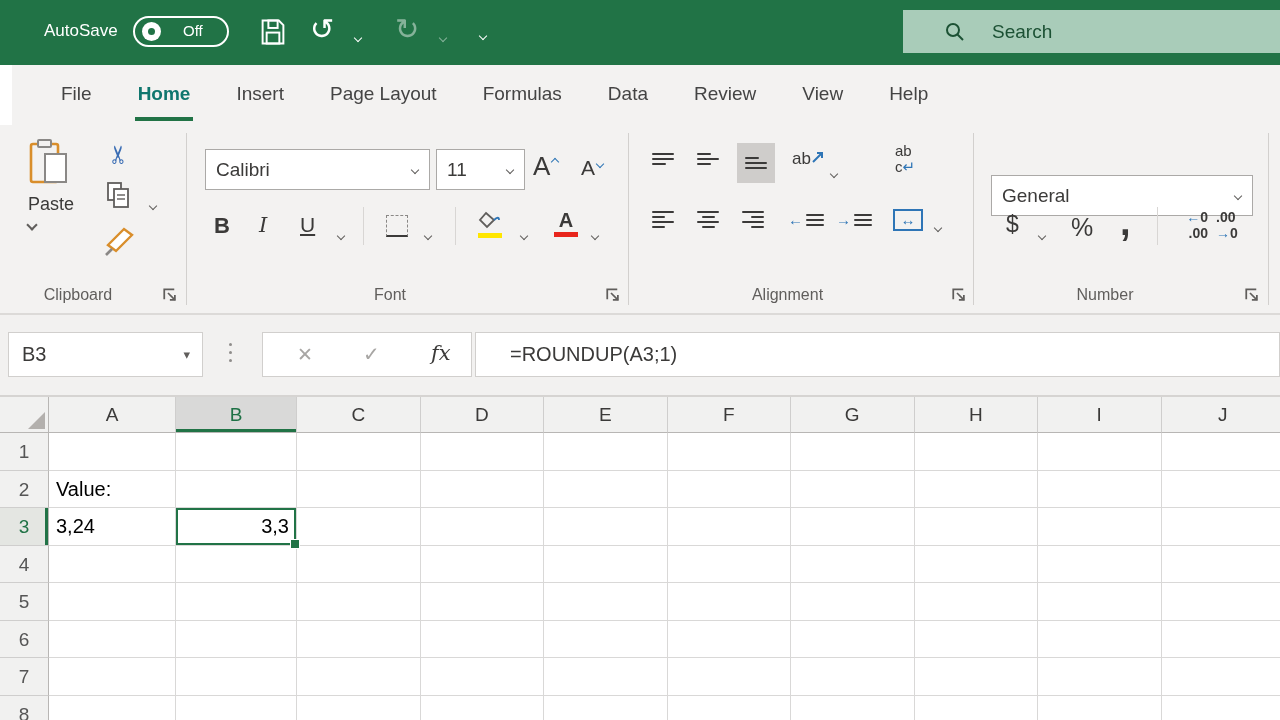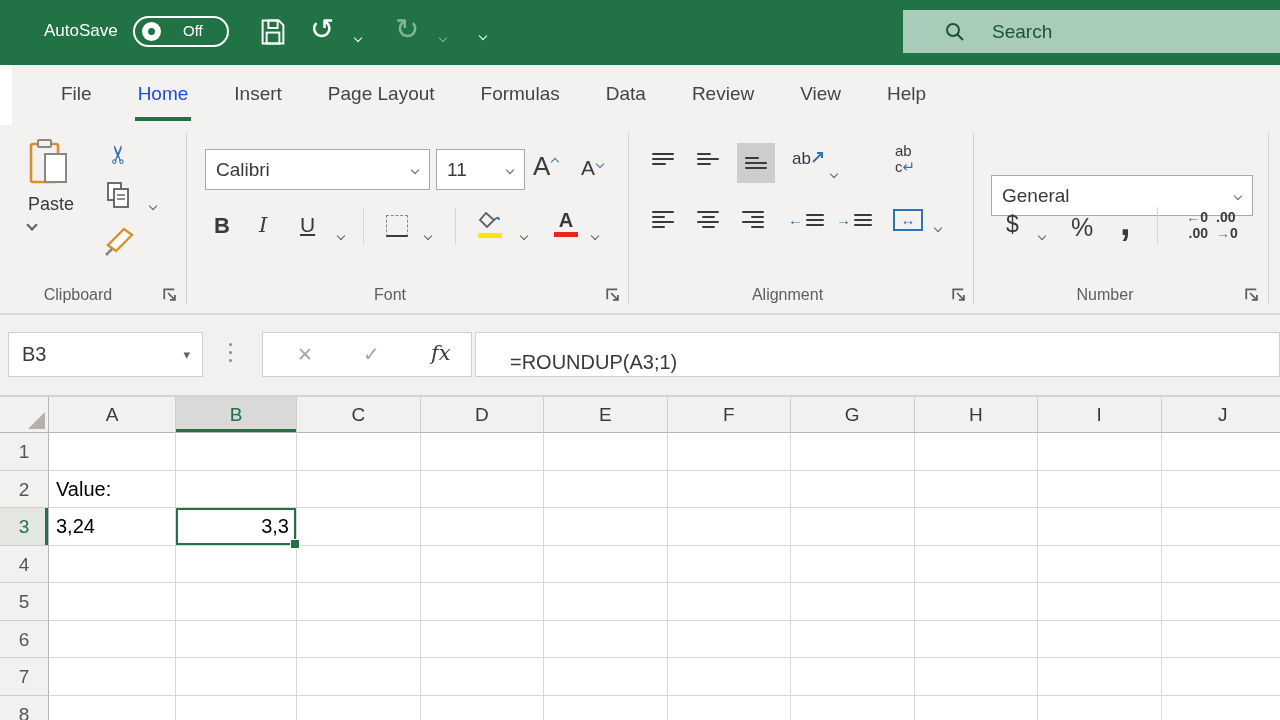--- a/index.html
+++ b/index.html
@@ -30,21 +30,21 @@
   .chv { display:inline-block; width:8px; height:8px; border-right:2px solid #605e5c; border-bottom:2px solid #605e5c; transform:rotate(45deg); }
   .chv.sm { width:6px; height:6px; border-width:1.5px; }
   .chv.white { border-color:#fff; }
   .chv.blue { border-color:#2e75b6; }
   .chv.up { transform:rotate(-135deg); }
   .abs { position:absolute; }
 
   
   #tabrow { position:absolute; left:12px; top:65px; width:1280px; height:60px; background:#f3f2f1; display:flex; align-items:center; padding-left:26px; }
   .tab { position:relative; font-size:19px; color:#444; padding:0 23px; height:60px; line-height:58px; cursor:pointer; white-space:nowrap; }
-  .tab.active { color:#1d4ed8; font-weight:400; }
+  .tab.active { color:#0f766e; font-weight:700; }
   .tab.active::after { content:""; position:absolute; left:20px; right:20px; bottom:4px; height:4px; background:#217346; }
 
   
   #ribbon { position:absolute; left:0; top:125px; width:1280px; height:190px; background:#f3f2f1; border-bottom:2px solid #dcdad8; }
   .vsep { position:absolute; top:8px; height:172px; width:1px; background:#d2d0ce; }
   .minisep { position:absolute; width:1px; height:38px; background:#d8d6d4; }
   .grp-label { position:absolute; top:161px; font-size:16px; color:#605e5c; text-align:center; }
   .launcher { position:absolute; top:163px; width:15px; height:15px; cursor:pointer; }
   .ricon { position:absolute; cursor:pointer; color:#3b3a39; }
   .combo { position:absolute; top:24px; height:41px; background:#fff; border:1px solid #aba9a7; display:flex; align-items:center; cursor:pointer; }
@@ -63,21 +63,21 @@
   #name-box { left:8px; width:195px; cursor:pointer; }
   #name-box .val { position:absolute; left:13px; top:10px; font-size:20px; color:#3b3a39; }
   #name-box .caret { position:absolute; right:12px; top:14px; font-size:13px; color:#605e5c; }
   #fb-dots { position:absolute; left:229px; top:28px; width:4px; }
   #fb-dots i { display:block; width:3px; height:3px; border-radius:50%; background:#8f8d8b; margin-bottom:5px; }
   #fx-panel { left:262px; width:210px; }
   #fx-cancel { position:absolute; left:34px; top:10px; font-size:19px; color:#a8a6a4; cursor:pointer; }
   #fx-enter { position:absolute; left:100px; top:9px; font-size:20px; color:#a8a6a4; cursor:pointer; }
   #fx-insert { position:absolute; left:168px; top:8px; font-size:21px; font-family:"DejaVu Serif", serif; font-style:italic; color:#3b3a39; cursor:pointer; }
   #formula-input { left:475px; width:805px; cursor:text; }
-  #formula-input .val { position:absolute; left:34px; top:10px; font-size:20px; color:#3b3a39;margin-top:8px; }
+  #formula-input .val { position:absolute; left:34px; top:10px; font-size:20px; color:#3b3a39; }
 
   
   #sheet { position:absolute; left:0; top:397px; width:1285px; height:340px;
            display:grid; grid-template-columns:49px 127px 121px repeat(8,123.5px);
            grid-template-rows:36px repeat(8,37.5px); }
   .corner { background:#f1f1f0; border-right:1px solid #b8b6b4; border-bottom:1px solid #b8b6b4; position:relative; cursor:pointer; }
   .corner::after { content:""; position:absolute; right:3px; bottom:3px; width:0; height:0;
                    border-left:17px solid transparent; border-bottom:17px solid #b3b0ad; }
   .ch { background:#f1f1f0; border-right:1px solid #cfcecd; border-bottom:1px solid #b8b6b4;
         font-size:19px; color:#3b3a39; text-align:center; line-height:35px; cursor:pointer; }

